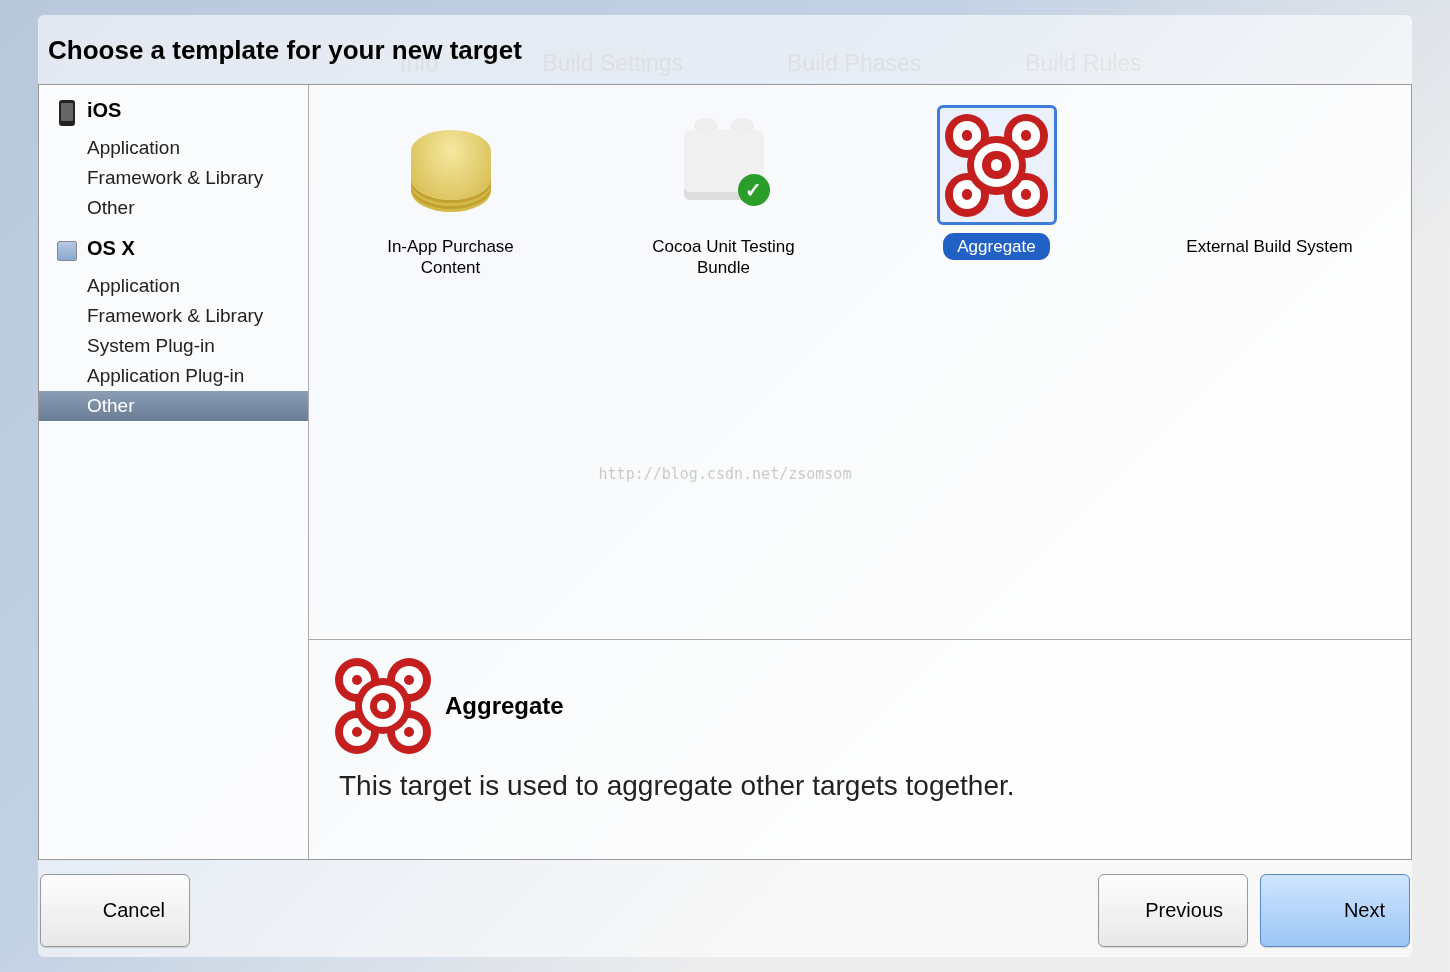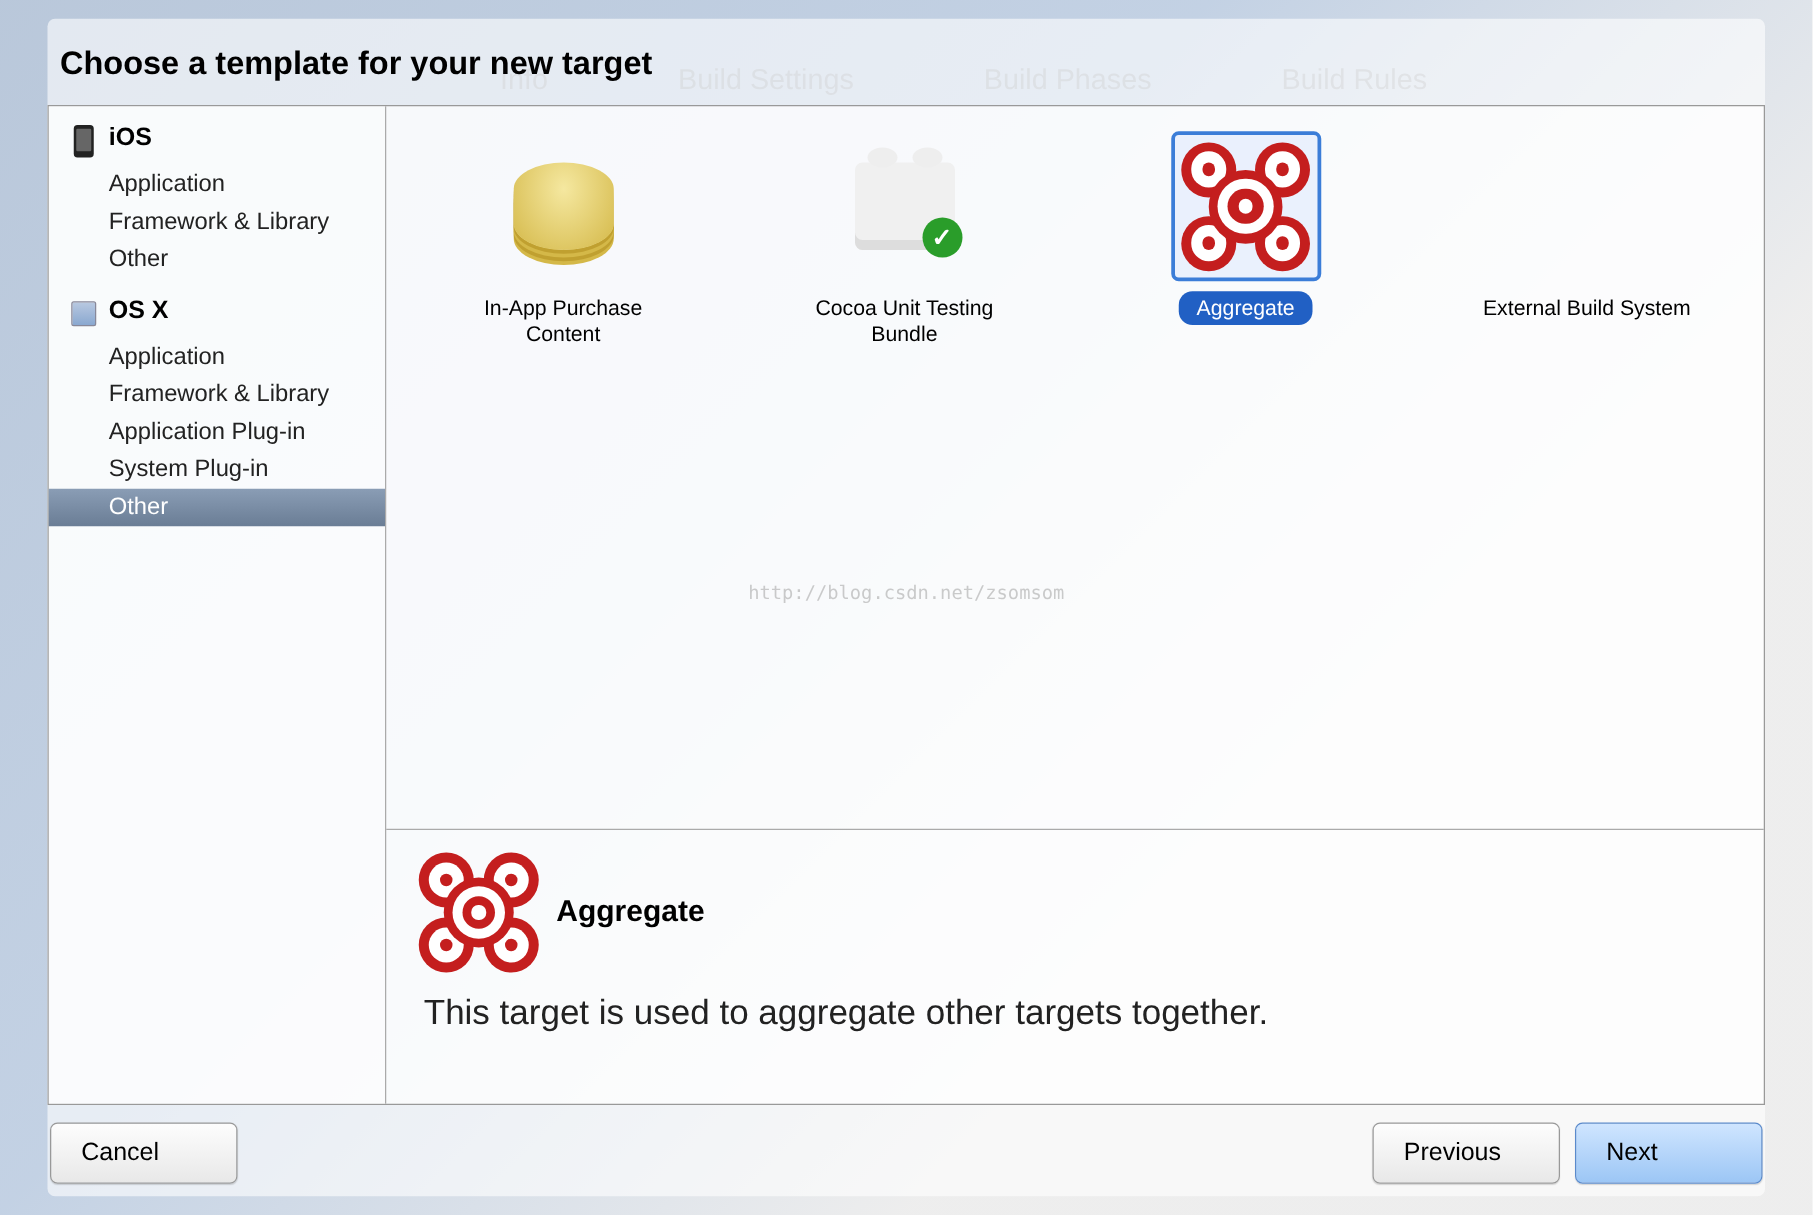--- a/index.html
+++ b/index.html
@@ -251,28 +251,28 @@
   pointer-events: none;
 }
 .button-bar {
   display: flex;
   padding: 6px 2px 10px 2px;
   gap: 12px;
 }
 .spacer { flex: 1; }
 .mac-button {
   min-width: 150px;
-  padding: 12px 24px;
+  padding: 24px 24px;
   font-size: 20px;
   border: 1px solid #999;
   border-radius: 6px;
   background: linear-gradient(#fdfdfd, #e8e8e8);
   box-shadow: 0 1px 1px rgba(0,0,0,0.15);
   cursor: default;
-  text-align: left;
+  text-align: right;
 }
 .mac-button.primary {
   background: linear-gradient(#cfe5ff, #9cc6f5);
   border-color: #5a8acc;
 }
 </style>
 </head>
 <body>
 
 <div class="backdrop"></div>
@@ -300,22 +300,22 @@
       <div class="category-item">Other</div>
 
       <div class="platform-header" style="margin-top:8px;">
         <span class="platform-icon">
             <span class="mac-icon"></span>
           </span>
         <span>OS X</span>
       </div>
       <div class="category-item">Application</div>
       <div class="category-item">Framework &amp; Library</div>
+      <div class="category-item">System Plug-in</div>
       <div class="category-item">Application Plug-in</div>
-      <div class="category-item">System Plug-in</div>
       <div class="category-item selected">Other</div>
     </div>
 
     <div class="content-area">
       <div class="template-grid">
 
         <div class="template-item">
           <div class="template-icon-wrap">
             <div class="coins-icon"></div>
           </div>

